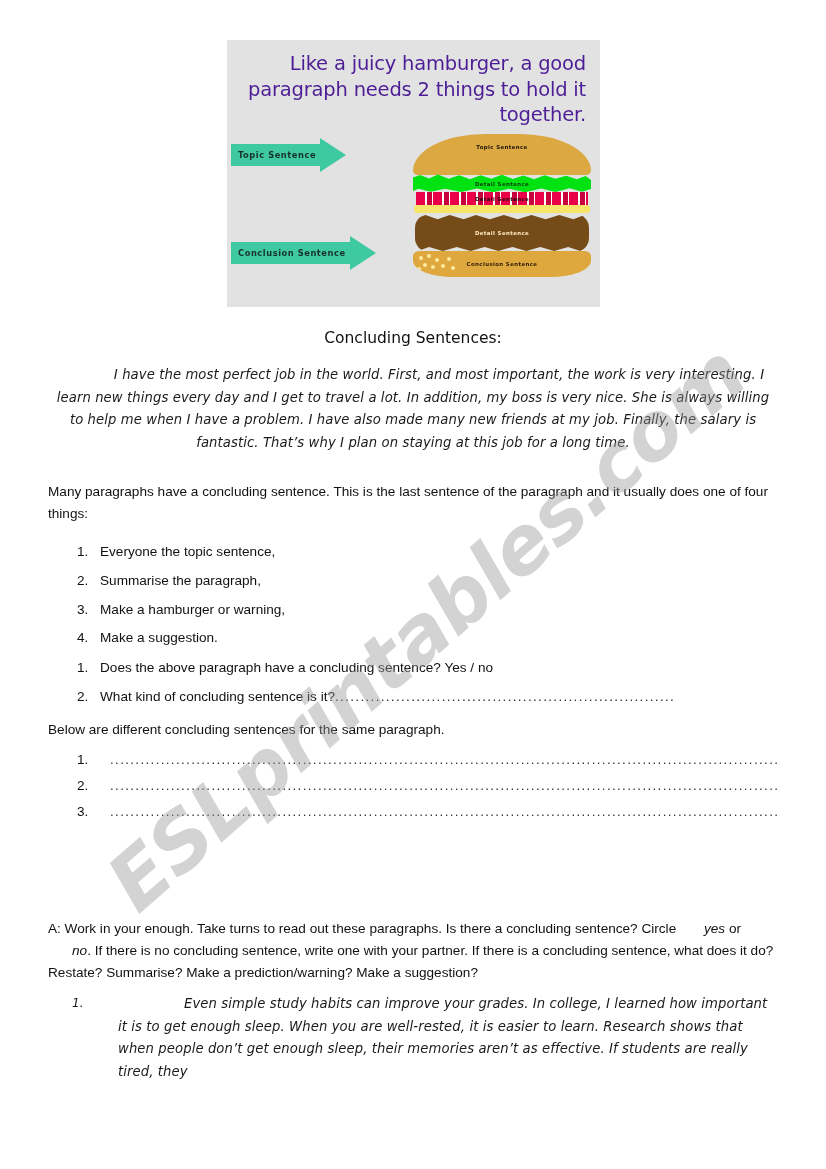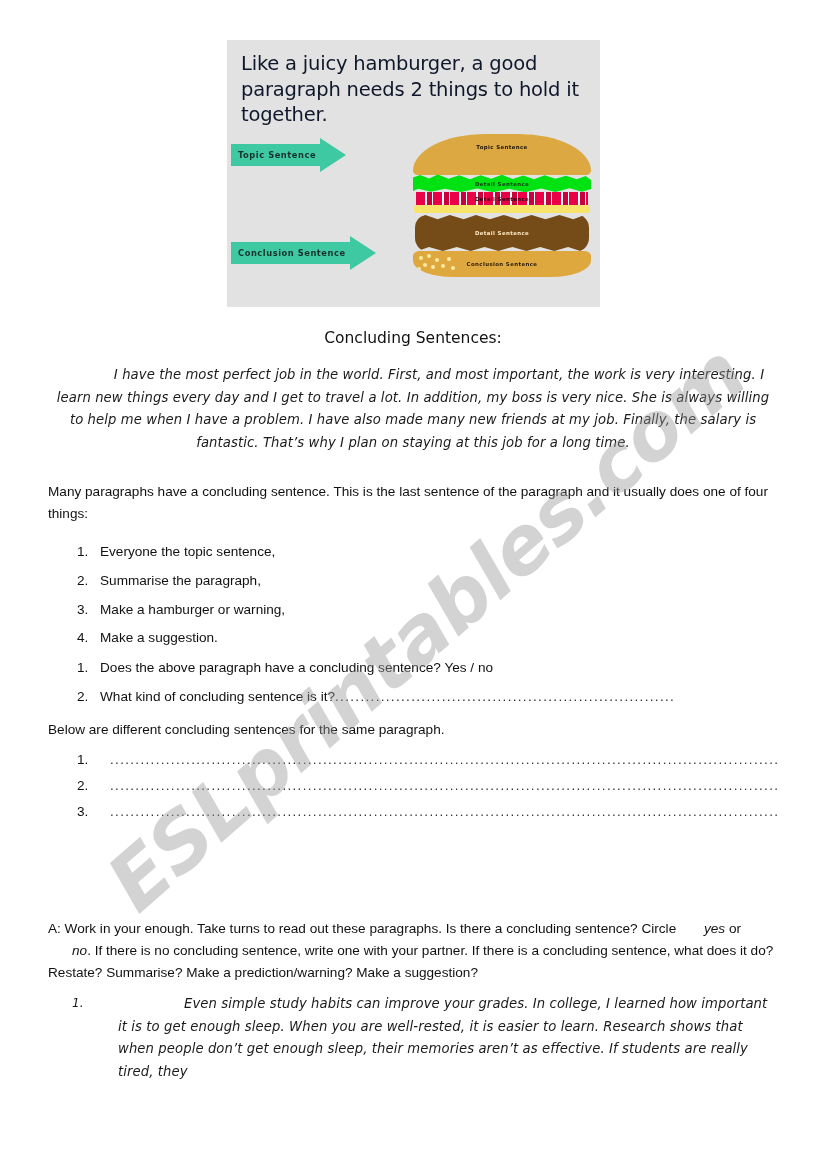--- a/index.html
+++ b/index.html
@@ -56,25 +56,25 @@
     position: absolute;
     left: 227px;
     top: 40px;
     width: 373px;
     height: 267px;
     background: #e2e2e2;
     overflow: hidden;
   }
   .figure-heading {
     padding: 11px 14px 4px 14px;
-    text-align: left;
+    text-align: right;
     font-family: "DejaVu Sans", sans-serif;
     font-size: 19.5px;
     line-height: 1.32;
-    color: #0f172a;
+    color: #4c1d95;
     letter-spacing: -0.2px;
   }
   .burger-area {
     position: relative;
     width: 322px;
     height: 150px;
   }
 
   
   .arrow {

